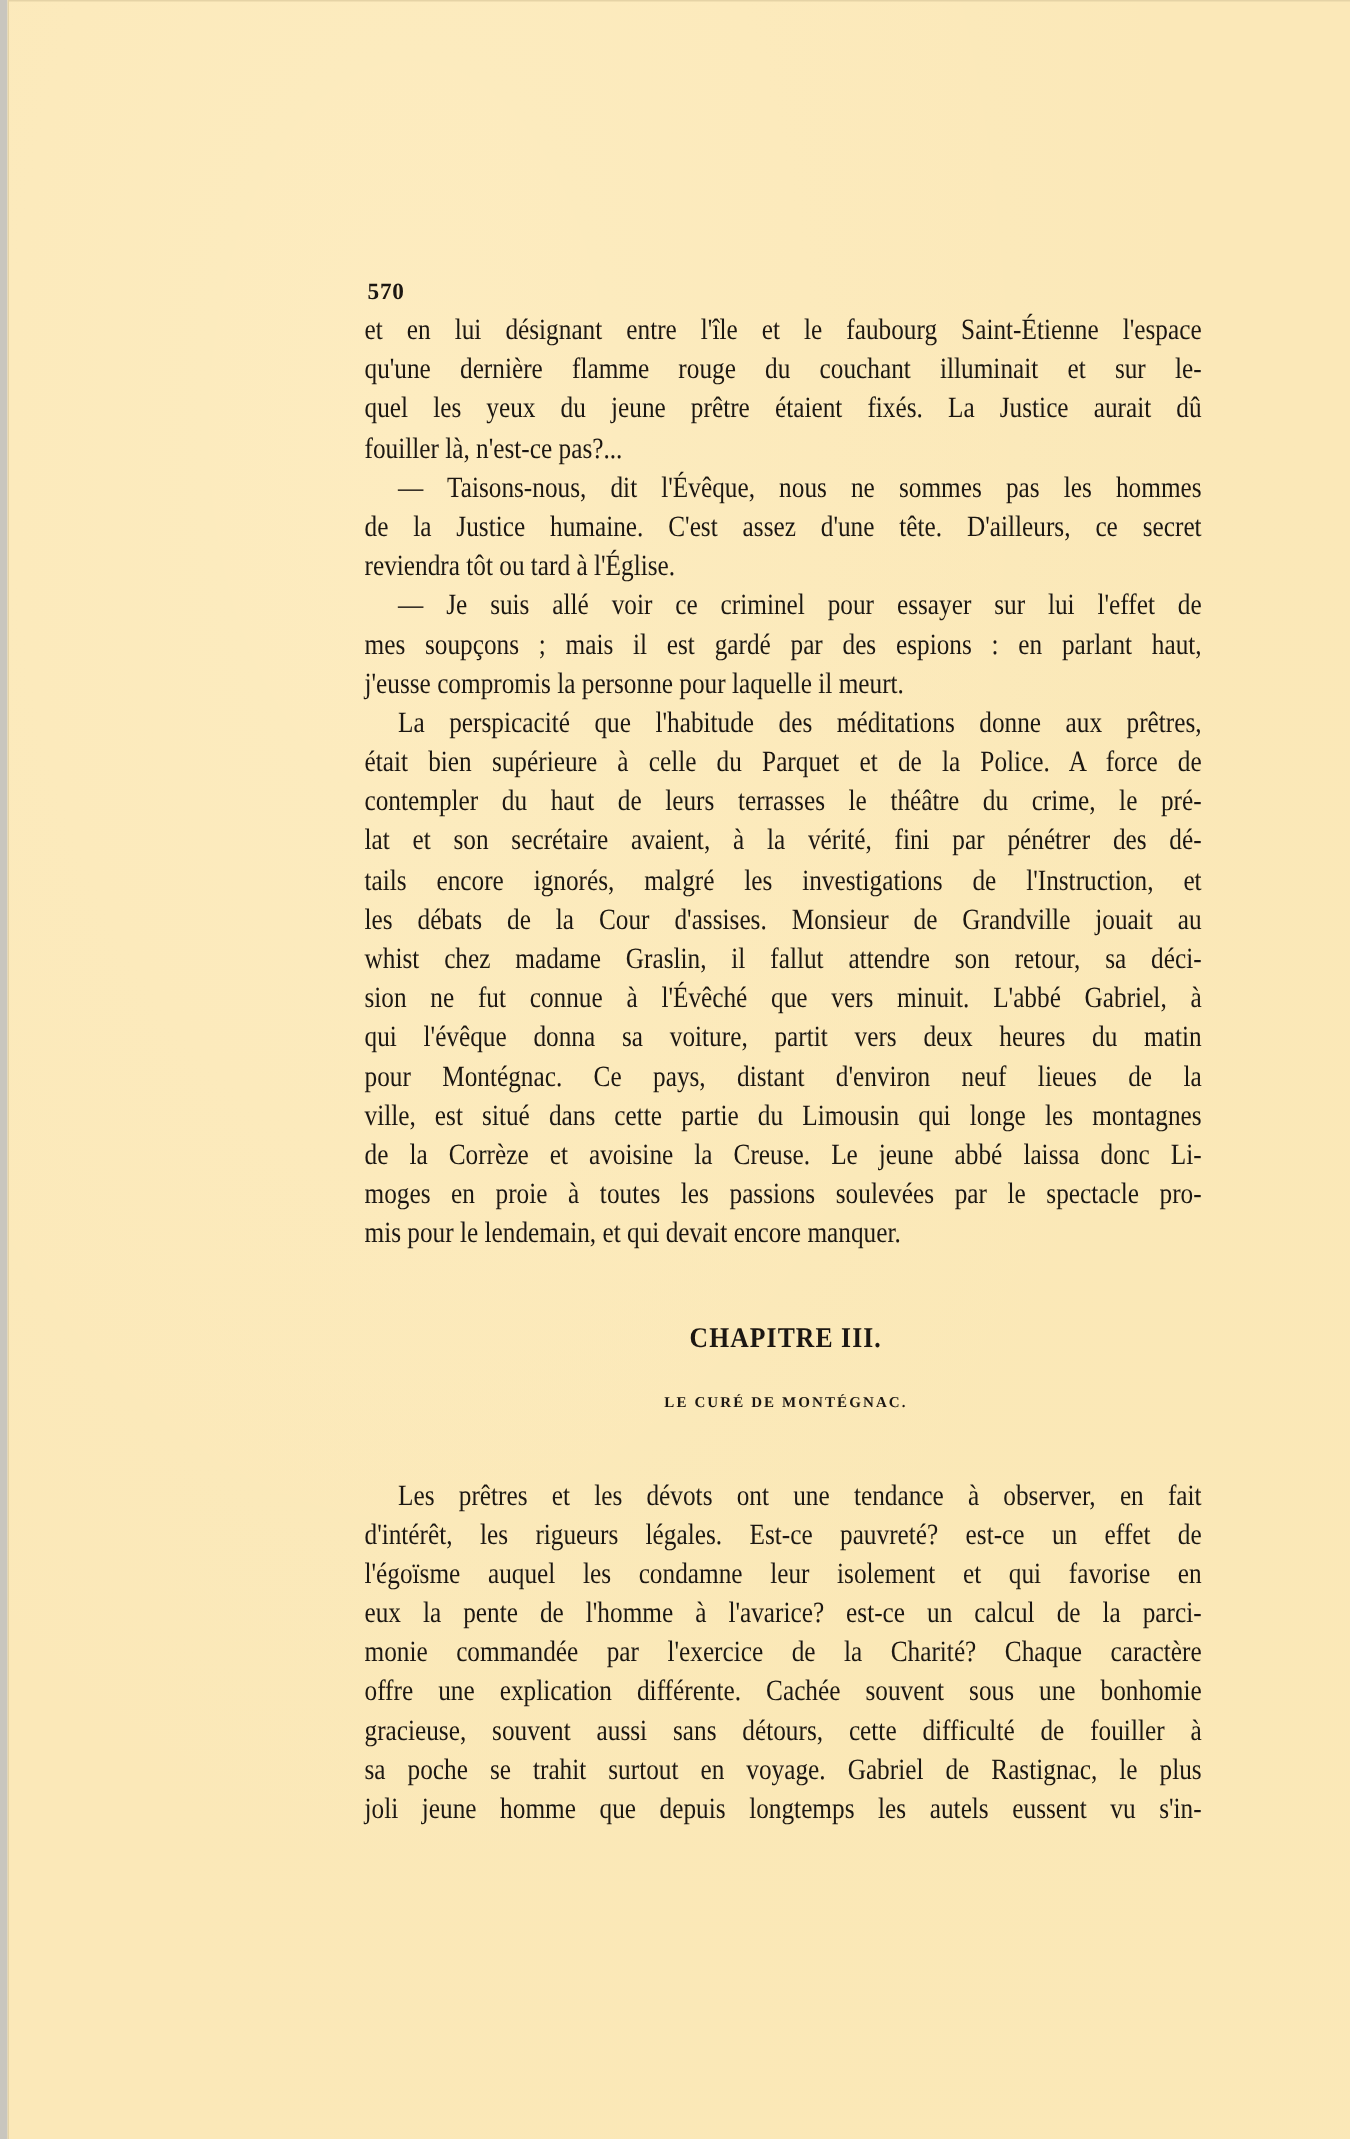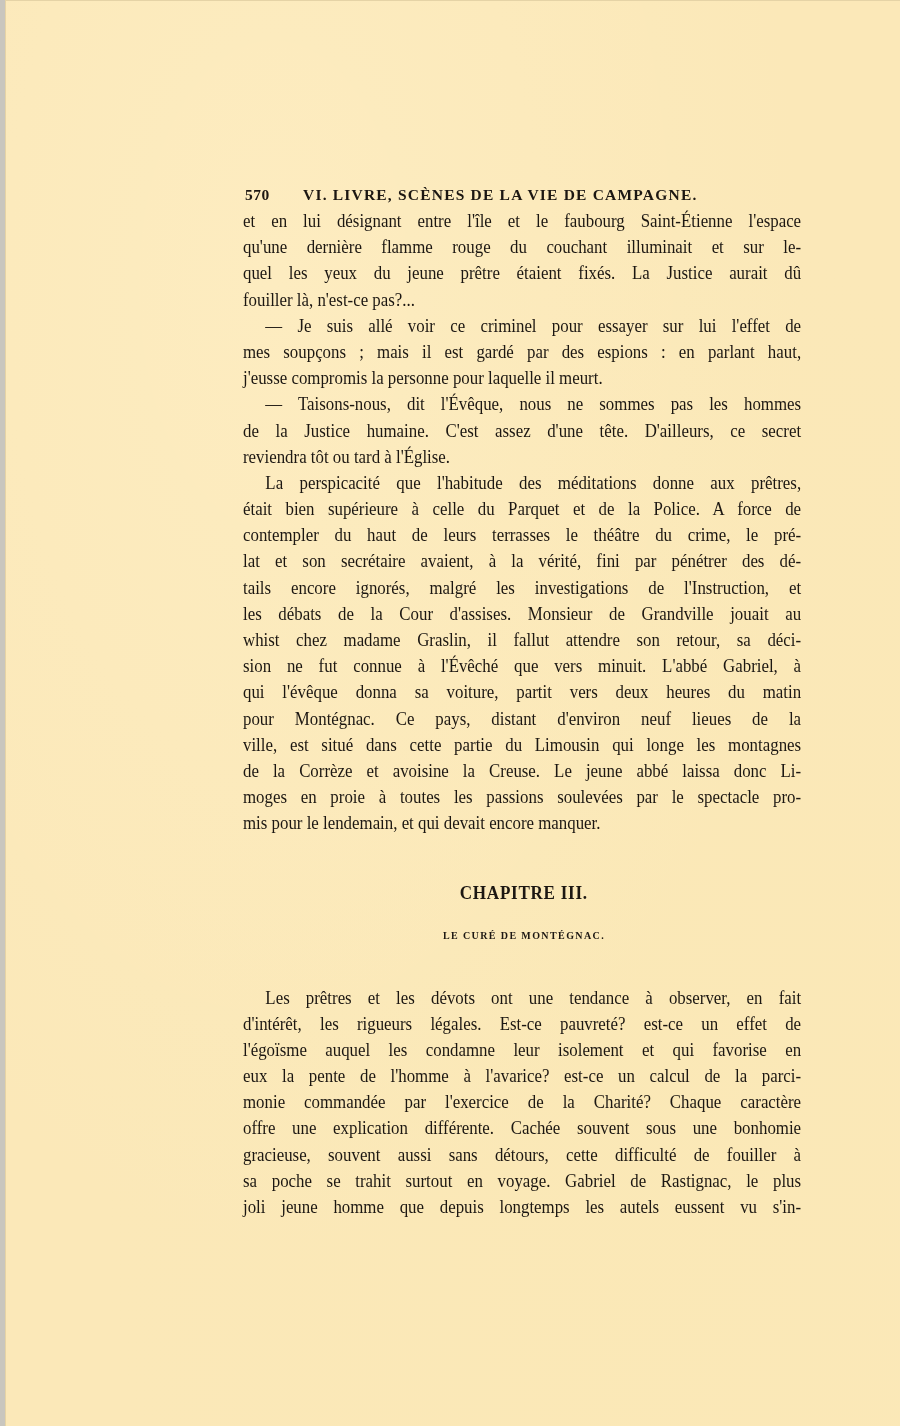--- a/index.html
+++ b/index.html
@@ -94,40 +94,39 @@
     }
   </style>
 </head>
 <body>
 
 <div class="page" style="background-color: rgb(251, 232, 184);">
   <div class="text-block" style="color: rgb(28, 23, 18);">
 
     <div class="running-head">
       <span class="folio">570</span>
-      <span class="title">VI. LIVRE, SCÈNES DE LA VIE DE CAMPAGNE.</span>
     </div>
 
     <div>
       <div class="line">et en lui désignant entre l'île et le faubourg Saint-Étienne l'espace</div>
       <div class="line">qu'une dernière flamme rouge du couchant illuminait et sur le-</div>
       <div class="line">quel les yeux du jeune prêtre étaient fixés. La Justice aurait dû</div>
       <div class="line last">fouiller là, n'est-ce pas?...</div>
     </div>
 
     <div>
+      <div class="line indent">— Taisons-nous, dit l'Évêque, nous ne sommes pas les hommes</div>
+      <div class="line">de la Justice humaine. C'est assez d'une tête. D'ailleurs, ce secret</div>
+      <div class="line last">reviendra tôt ou tard à l'Église.</div>
+    </div>
+
+    <div>
       <div class="line indent">— Je suis allé voir ce criminel pour essayer sur lui l'effet de</div>
       <div class="line">mes soupçons ; mais il est gardé par des espions : en parlant haut,</div>
       <div class="line last">j'eusse compromis la personne pour laquelle il meurt.</div>
-    </div>
-
-    <div>
-      <div class="line indent">— Taisons-nous, dit l'Évêque, nous ne sommes pas les hommes</div>
-      <div class="line">de la Justice humaine. C'est assez d'une tête. D'ailleurs, ce secret</div>
-      <div class="line last">reviendra tôt ou tard à l'Église.</div>
     </div>
 
     <div>
       <div class="line indent">La perspicacité que l'habitude des méditations donne aux prêtres,</div>
       <div class="line">était bien supérieure à celle du Parquet et de la Police. A force de</div>
       <div class="line">contempler du haut de leurs terrasses le théâtre du crime, le pré-</div>
       <div class="line">lat et son secrétaire avaient, à la vérité, fini par pénétrer des dé-</div>
       <div class="line">tails encore ignorés, malgré les investigations de l'Instruction, et</div>
       <div class="line">les débats de la Cour d'assises. Monsieur de Grandville jouait au</div>
       <div class="line">whist chez madame Graslin, il fallut attendre son retour, sa déci-</div>

